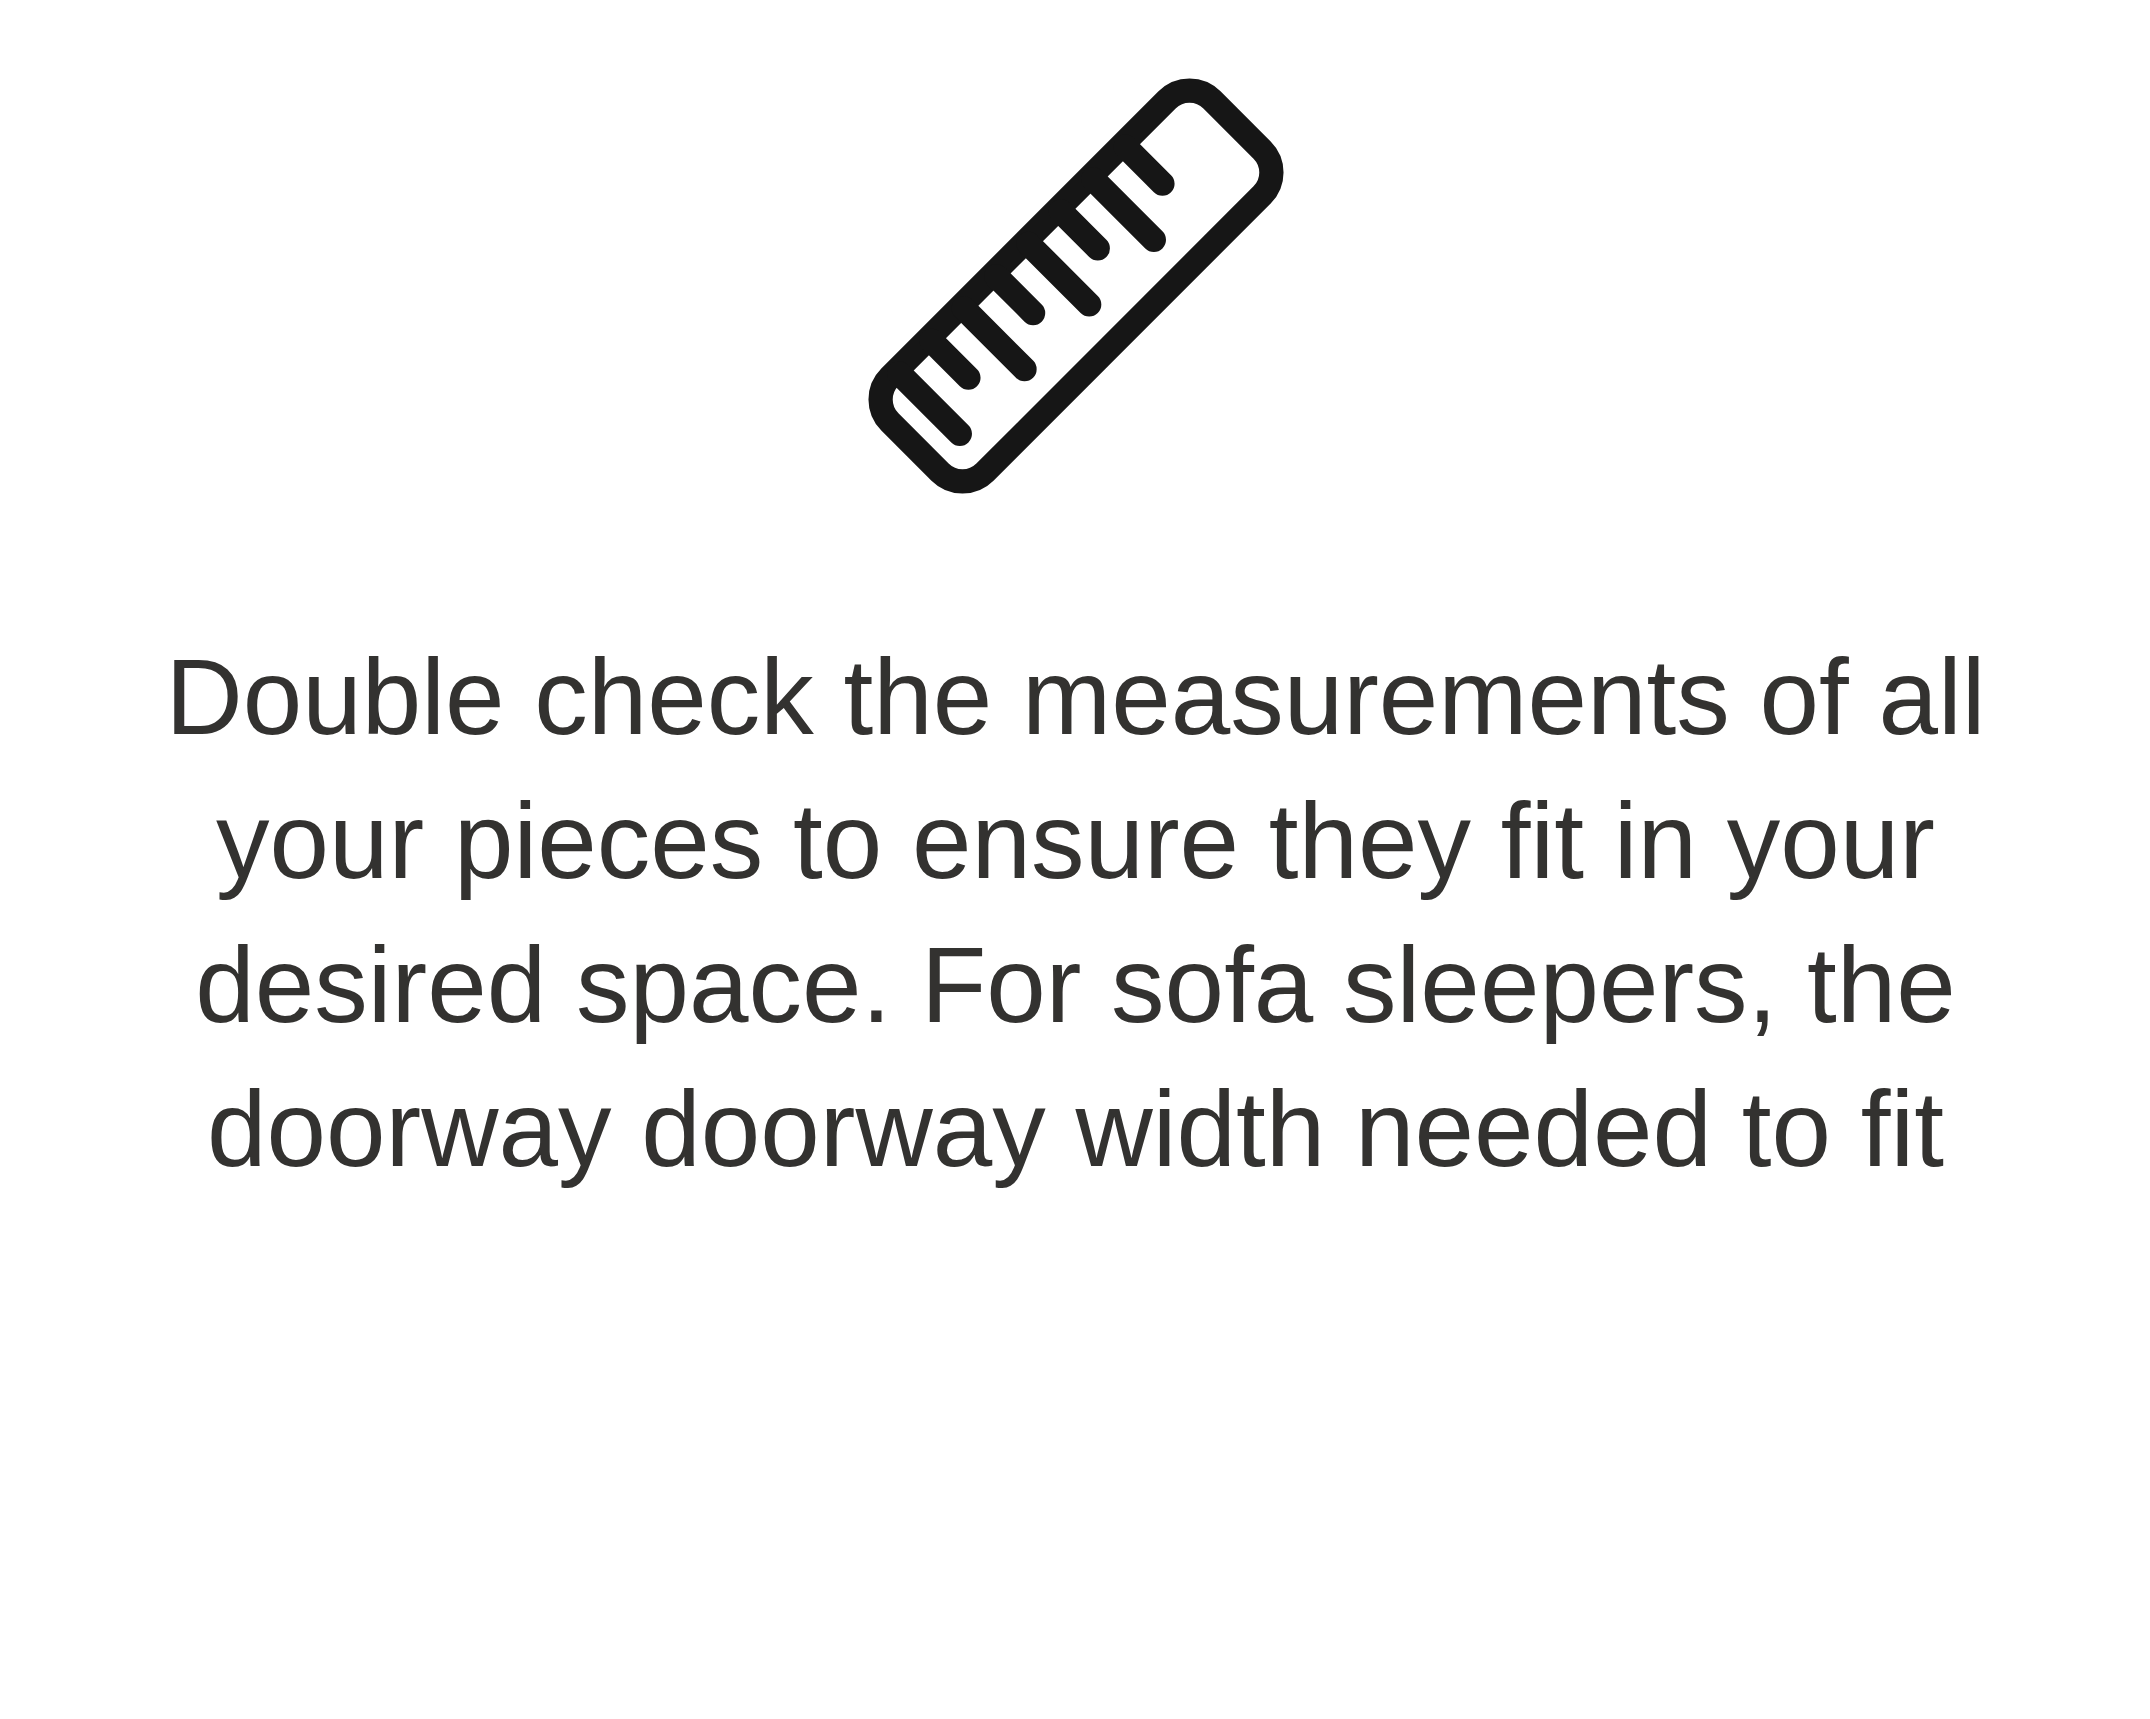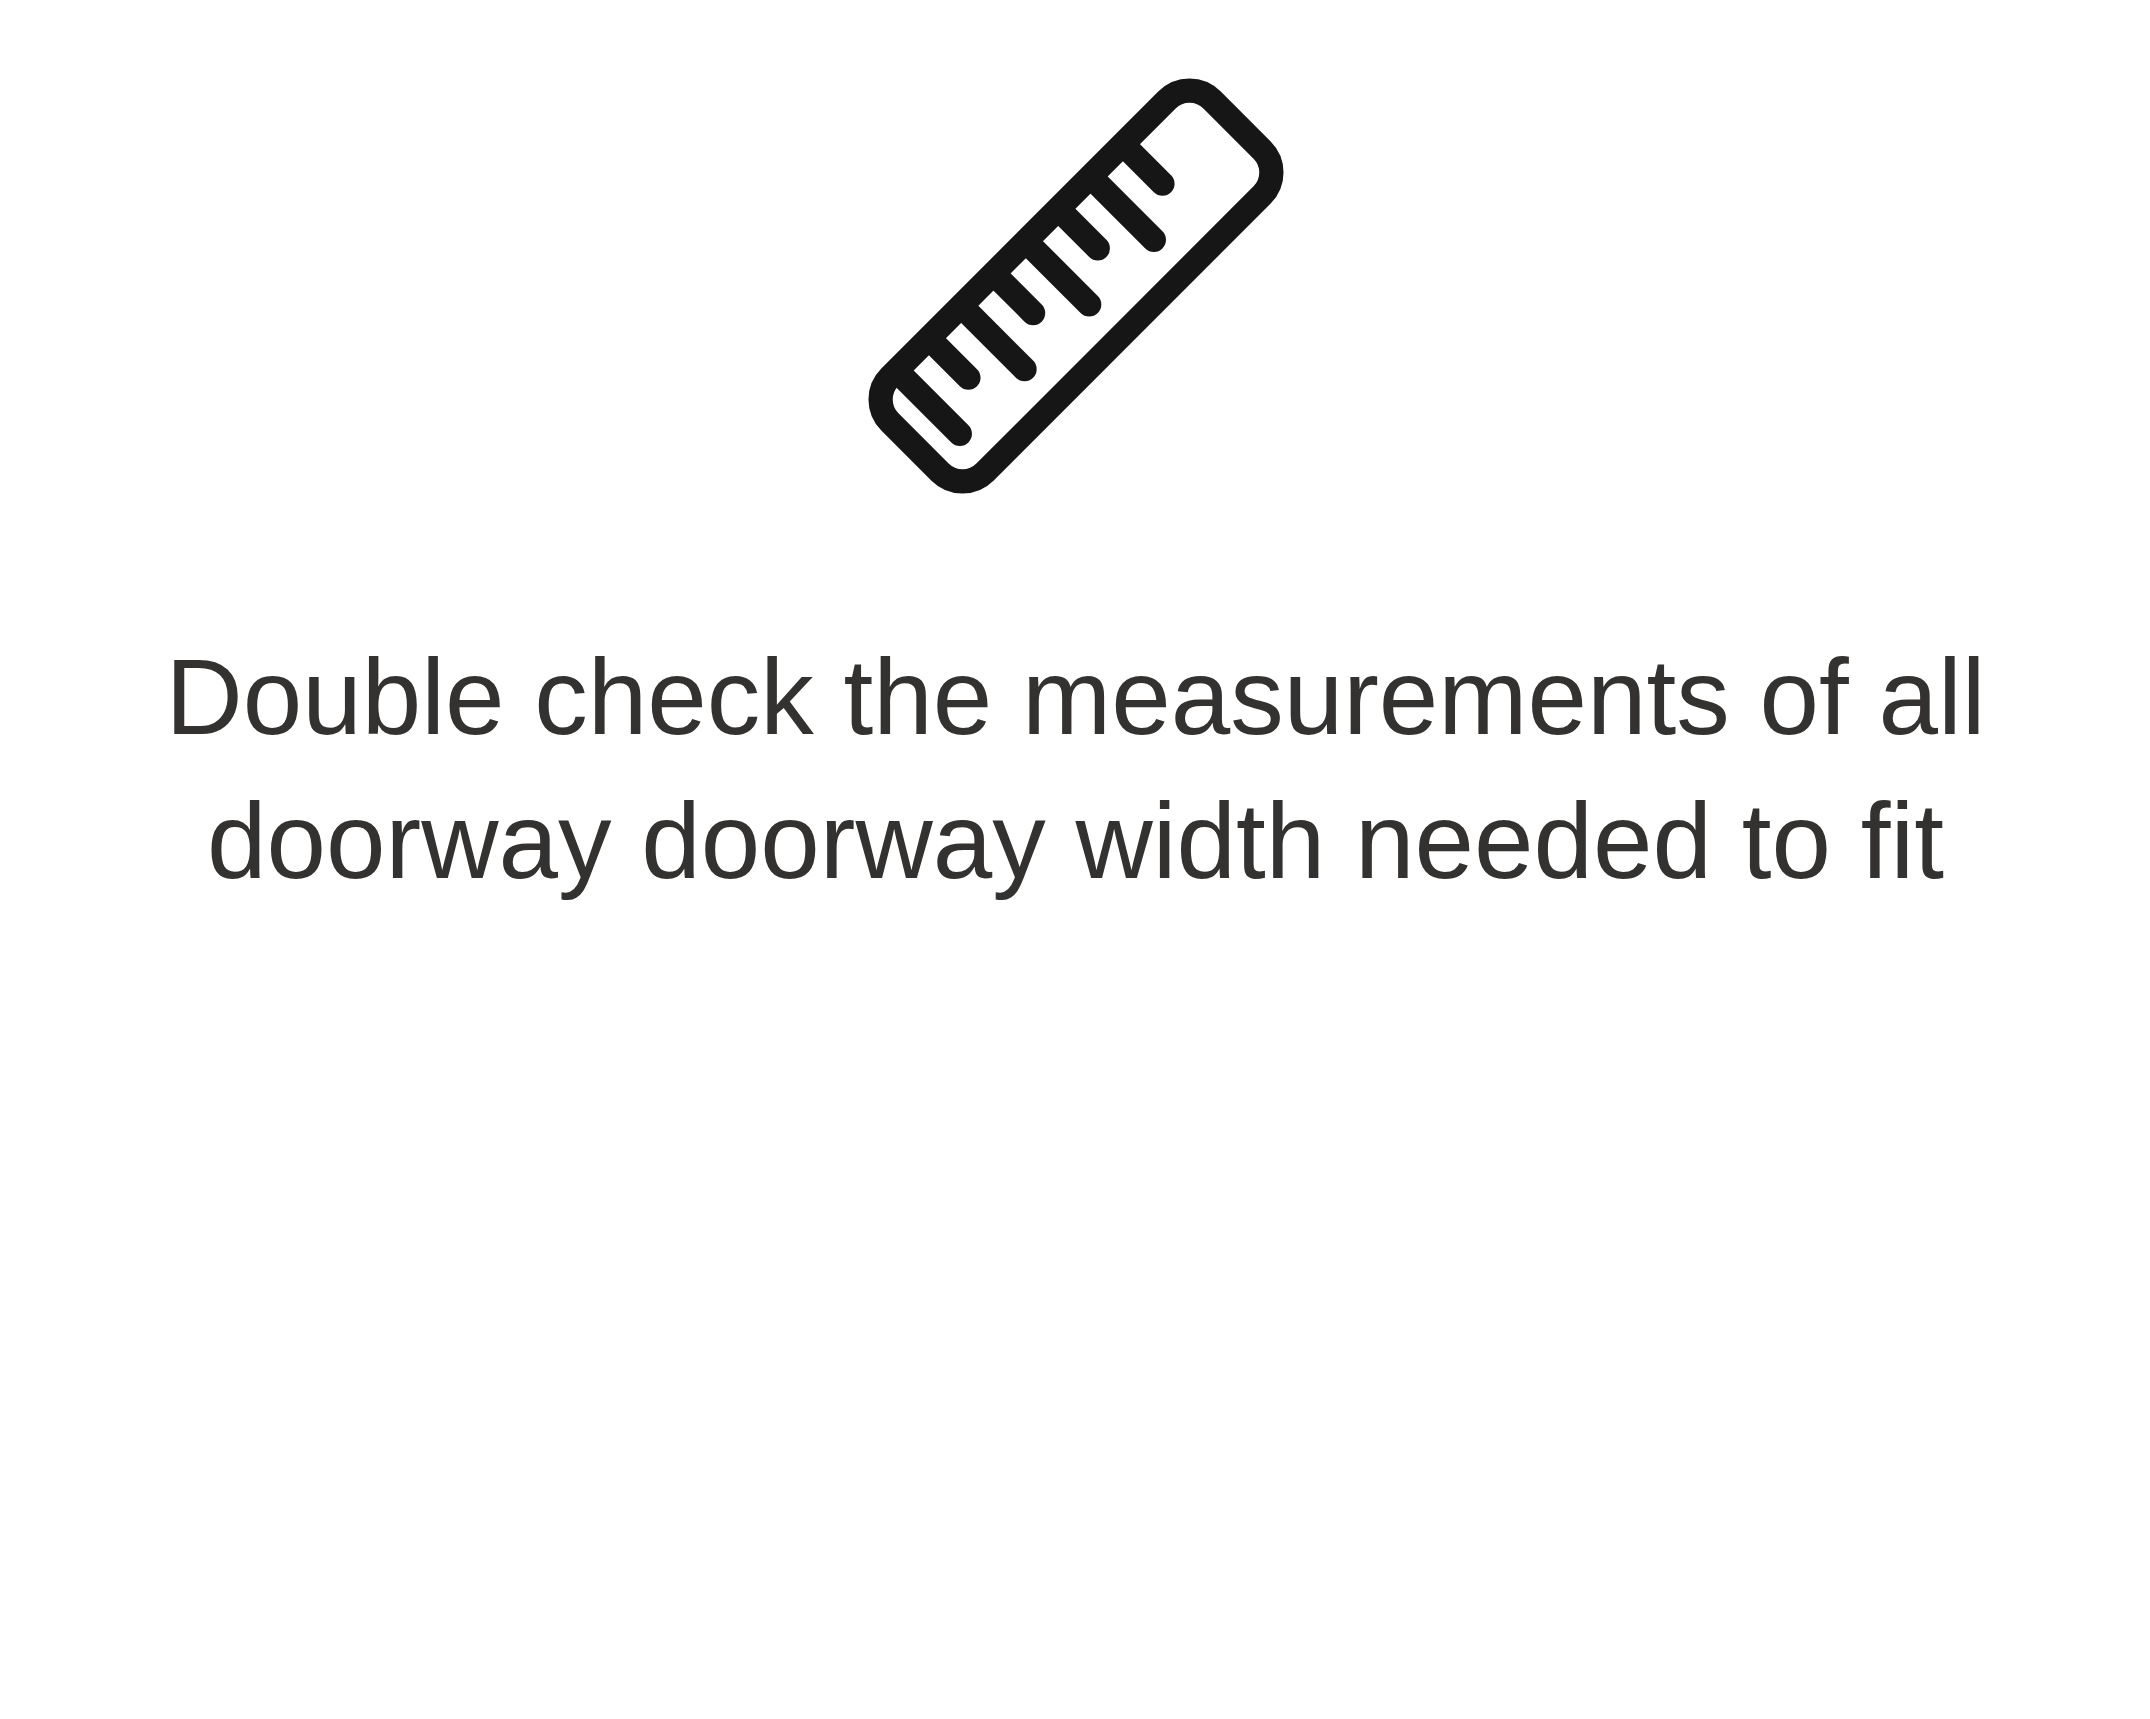--- a/index.html
+++ b/index.html
@@ -62,17 +62,19 @@
         <line x1="142.5" y1="86" x2="142.5" y2="114"></line>
         <line x1="167" y1="86" x2="167" y2="132"></line>
         <line x1="191.5" y1="86" x2="191.5" y2="114"></line>
       </g>
     </svg>
   </div>
 
 
   <p class="desc">
     <span class="line">Double check the measurements of all</span>
+    <span class="line">your pieces to ensure they fit in your</span>
+    <span class="line">desired space. For sofa sleepers, the</span>
     <span class="line">doorway doorway width needed to fit</span>
   </p>
 
 </div>
 
 
 </body></html>

